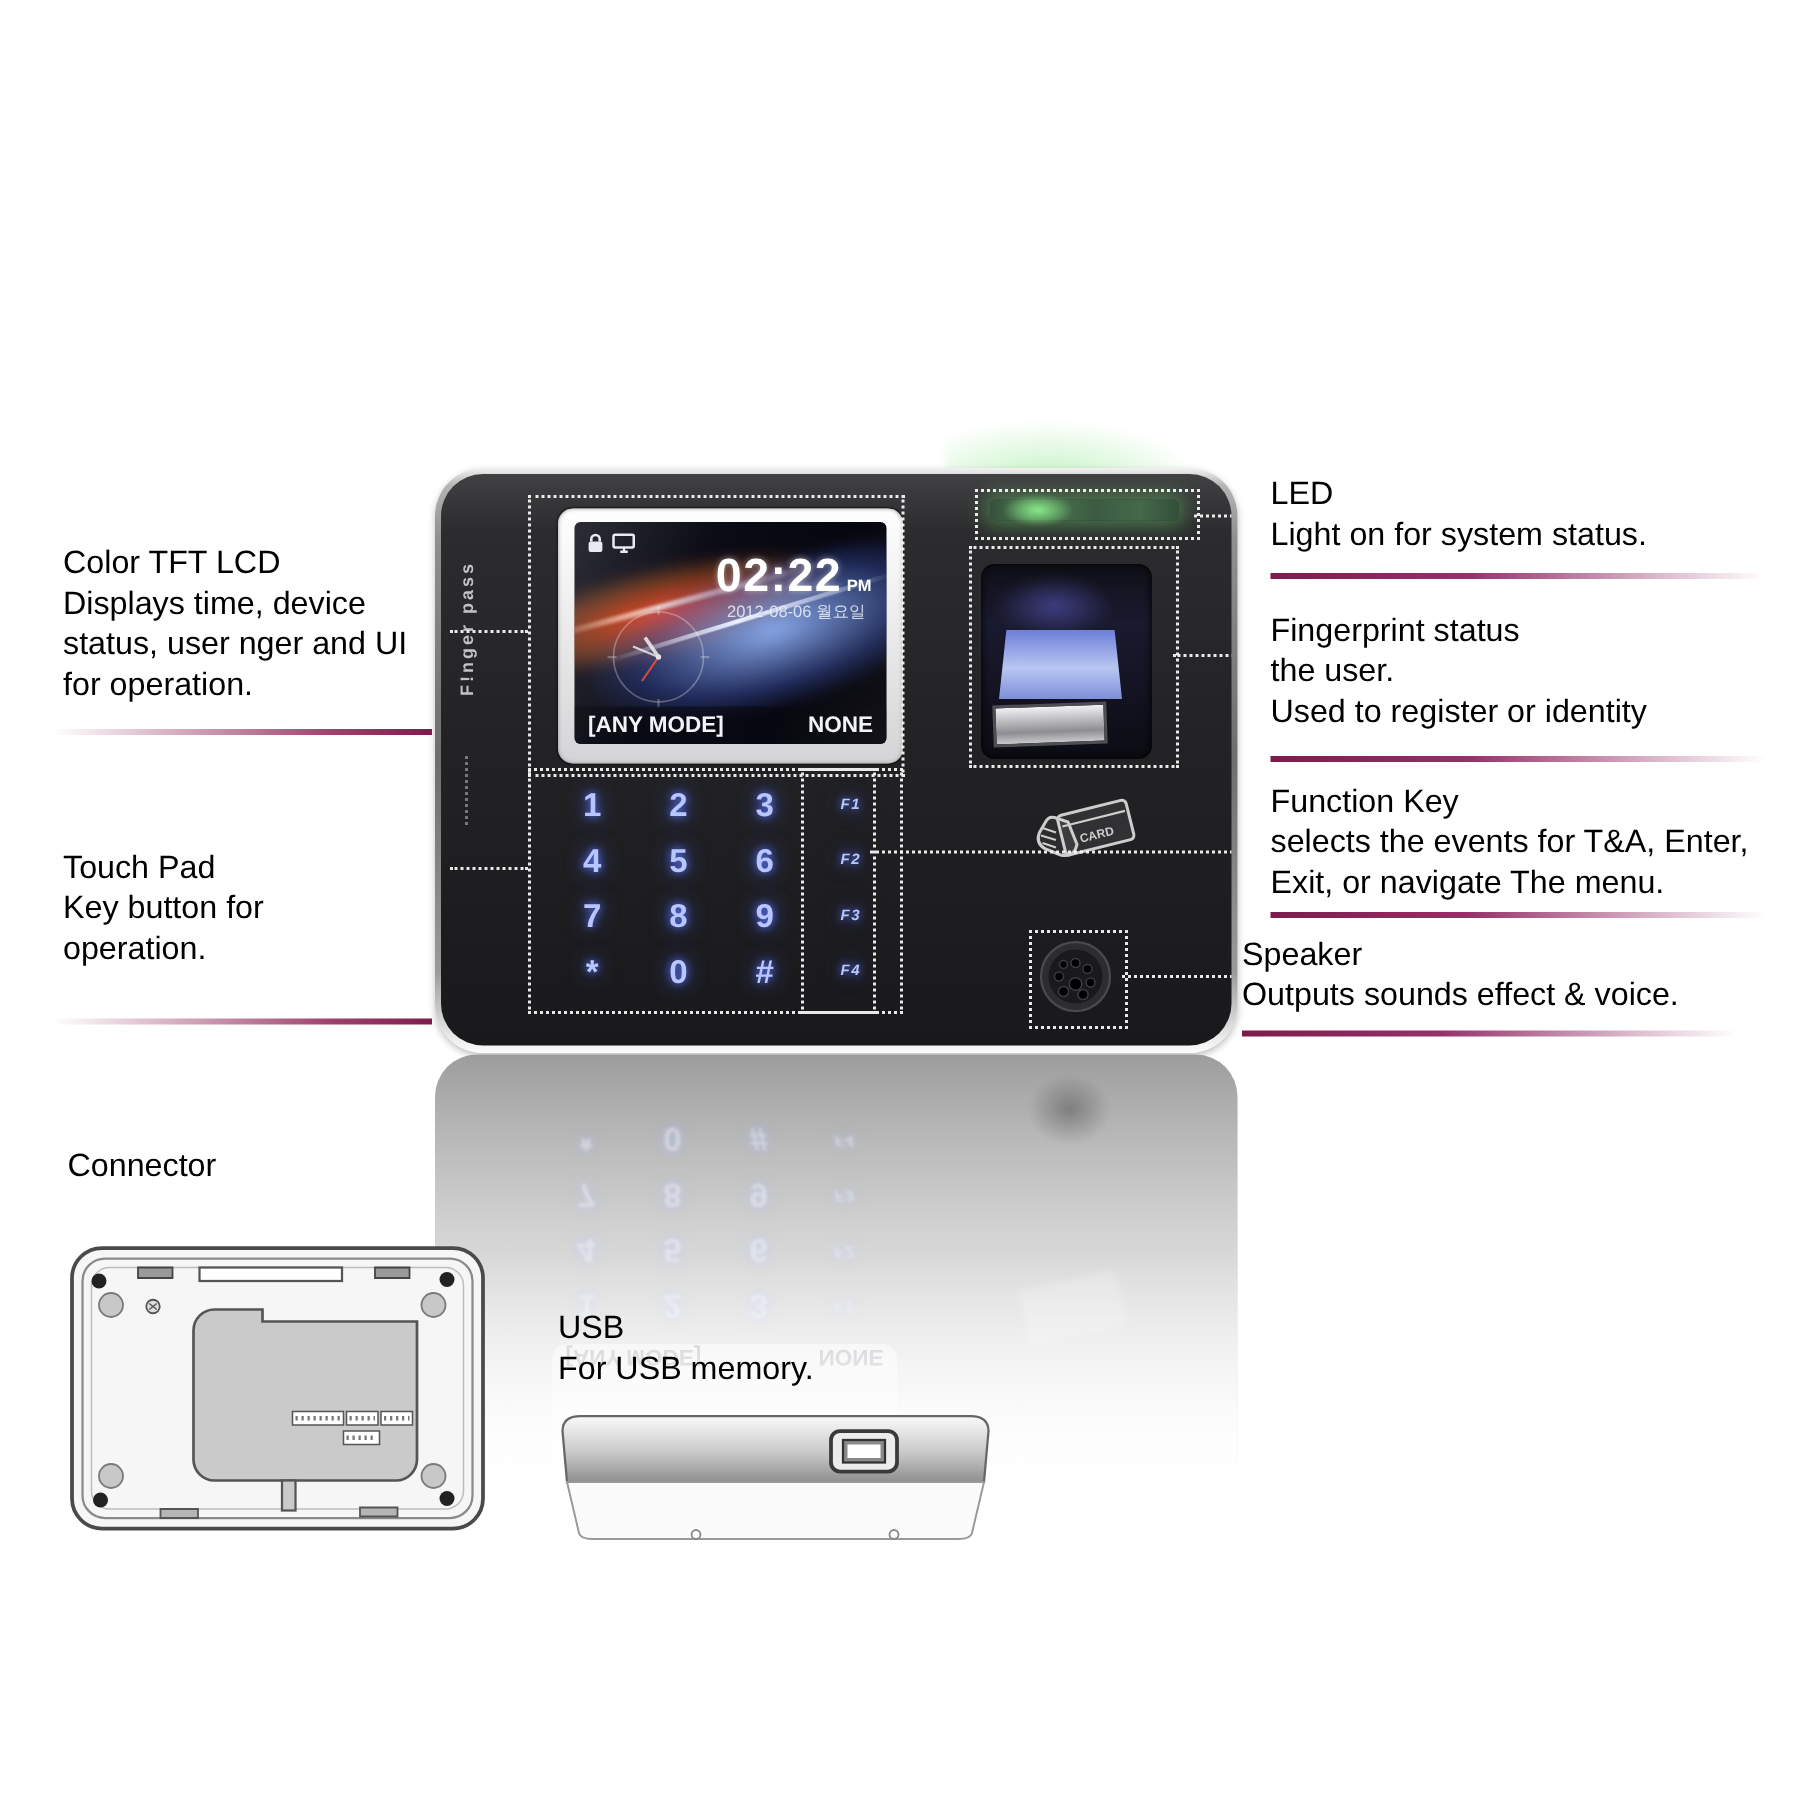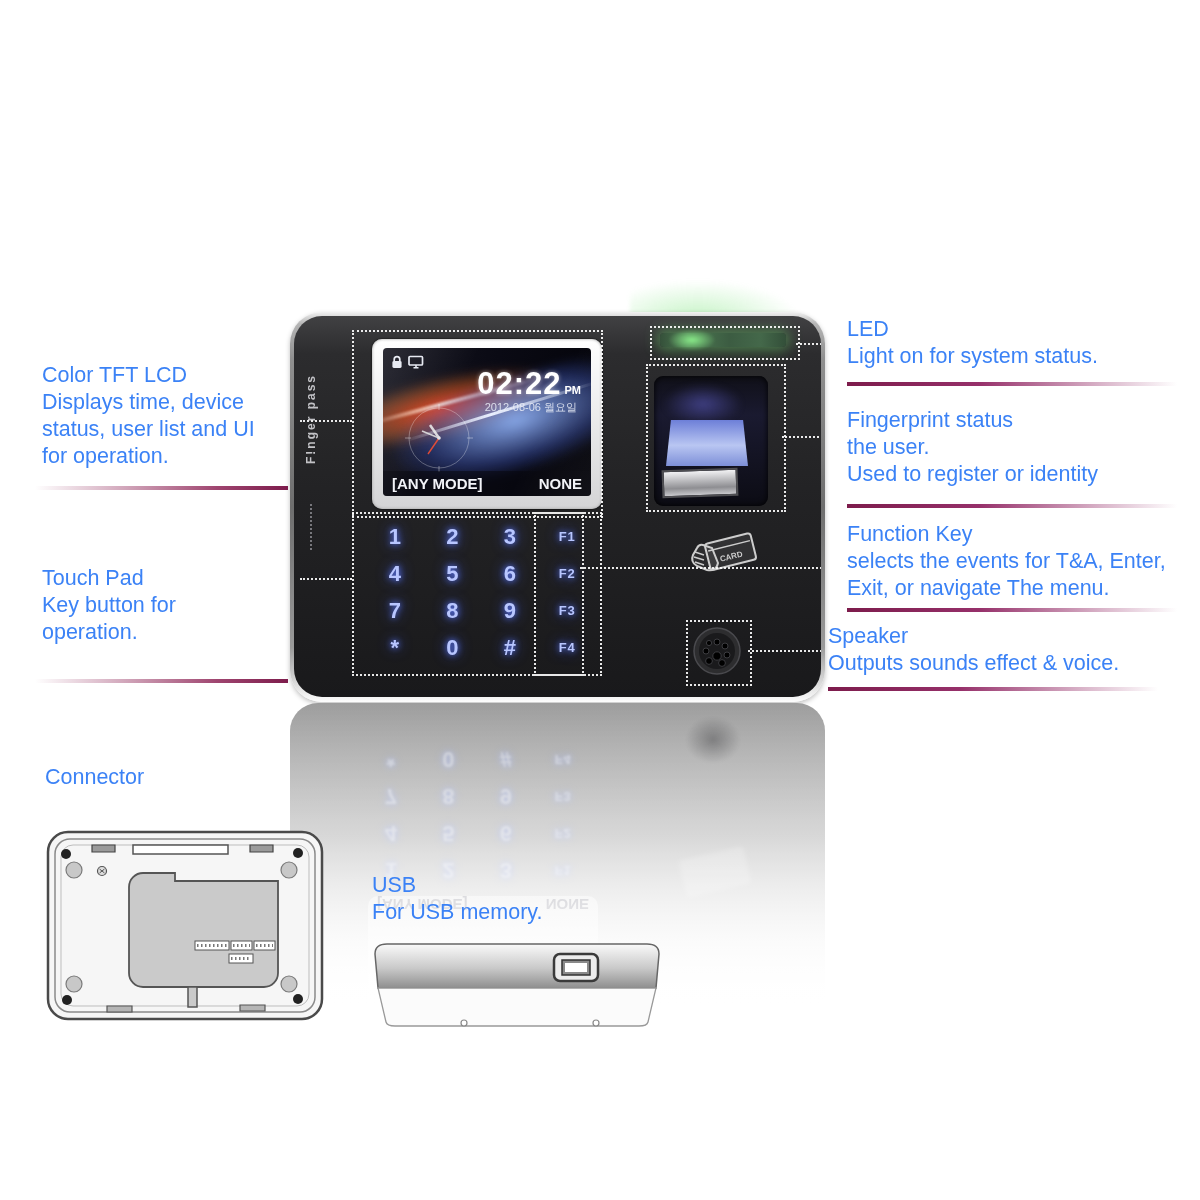--- a/index.html
+++ b/index.html
@@ -1,20 +1,20 @@
 <!DOCTYPE html>
 <html><head>
 <meta charset="utf-8">
 <style>
   html,body{margin:0;padding:0;background:#fff;}
   #page{position:relative;width:1200px;height:1200px;background:#fff;overflow:hidden;
         font-family:"Liberation Sans",sans-serif;}
 
   
-  .label{position:absolute;color:#3b82f6;font-size:21.5px;line-height:27px;}
+  .label{position:absolute;color:#000000;font-size:21.5px;line-height:27px;}
   .label .ln{white-space:nowrap;}
   .rule{height:4px;}
   .rule-left{background:linear-gradient(90deg,rgba(142,36,86,0) 0%,rgba(142,36,86,.4) 35%,
              rgba(142,36,86,.85) 72%,#7d1c4c 100%);}
   .rule-right{background:linear-gradient(90deg,#7d1c4c 0%,#96306a 40%,rgba(150,48,106,.35) 78%,
               rgba(150,48,106,0) 100%);}
 
   
   #device{position:absolute;left:290px;top:312px;width:535px;height:390px;border-radius:32px;
           background:linear-gradient(180deg,#f2f2f2 0%,#b5b5b5 3%,#8f8f8f 12%,#6e6e6e 50%,
@@ -74,21 +74,21 @@
 
   
   #speaker{position:absolute;left:399px;top:311px;}
   #card{position:absolute;left:388px;top:210px;}
 
   
   .keys{position:absolute;left:72px;top:202px;width:230px;height:148px;display:grid;
         grid-template-columns:repeat(4,1fr);}
   .keys div{display:flex;align-items:center;justify-content:center;color:#b8c6ff;font-size:22px;
         font-weight:bold;text-shadow:0 0 6px #5f7bff,0 0 14px #3b55d8;}
-  .keys div.fk{font-size:13px;letter-spacing:1px;}
+  .keys div.fk{font-size:10px;font-style:italic;letter-spacing:1px;}
 
   
   .dash{position:absolute;border:2px dotted rgba(255,255,255,.9);}
   .lead{position:absolute;border-top:2px dotted rgba(255,255,255,.9);}
 
   
   #reflection{position:absolute;left:290px;top:703px;width:535px;height:322px;
       border-radius:28px 28px 0 0;overflow:hidden;
       background:linear-gradient(180deg,#9d9d9d 0%,#b7b7b7 26%,#d9d9d9 58%,#f7f7f7 86%,#fff 100%);}
   #reflection .keys{left:72px;top:38px;transform:scaleY(-1);opacity:.5;filter:blur(1px);}
@@ -252,21 +252,21 @@
         <span>[ANY MODE]</span>
         <span>NONE</span>
       </div>
     </div>
     <div id="refl-fade"></div>
   </div>
 
   <div class="label" style="left:42px;top:362px;width:246px">
     <div class="ln">Color TFT LCD</div>
     <div class="ln">Displays  time, device</div>
-    <div class="ln">status, user list and UI</div>
+    <div class="ln">status, user nger and UI</div>
     <div class="ln">for operation.</div>
     <div class="rule rule-left" style="margin:16px 0 0 -7px"></div>
   </div>
 
   <div class="label" style="left:42px;top:565px;width:246px">
     <div class="ln">Touch Pad</div>
     <div class="ln">Key button for</div>
     <div class="ln">operation.</div>
     <div class="rule rule-left" style="margin:33px 0 0 -7px"></div>
   </div>

